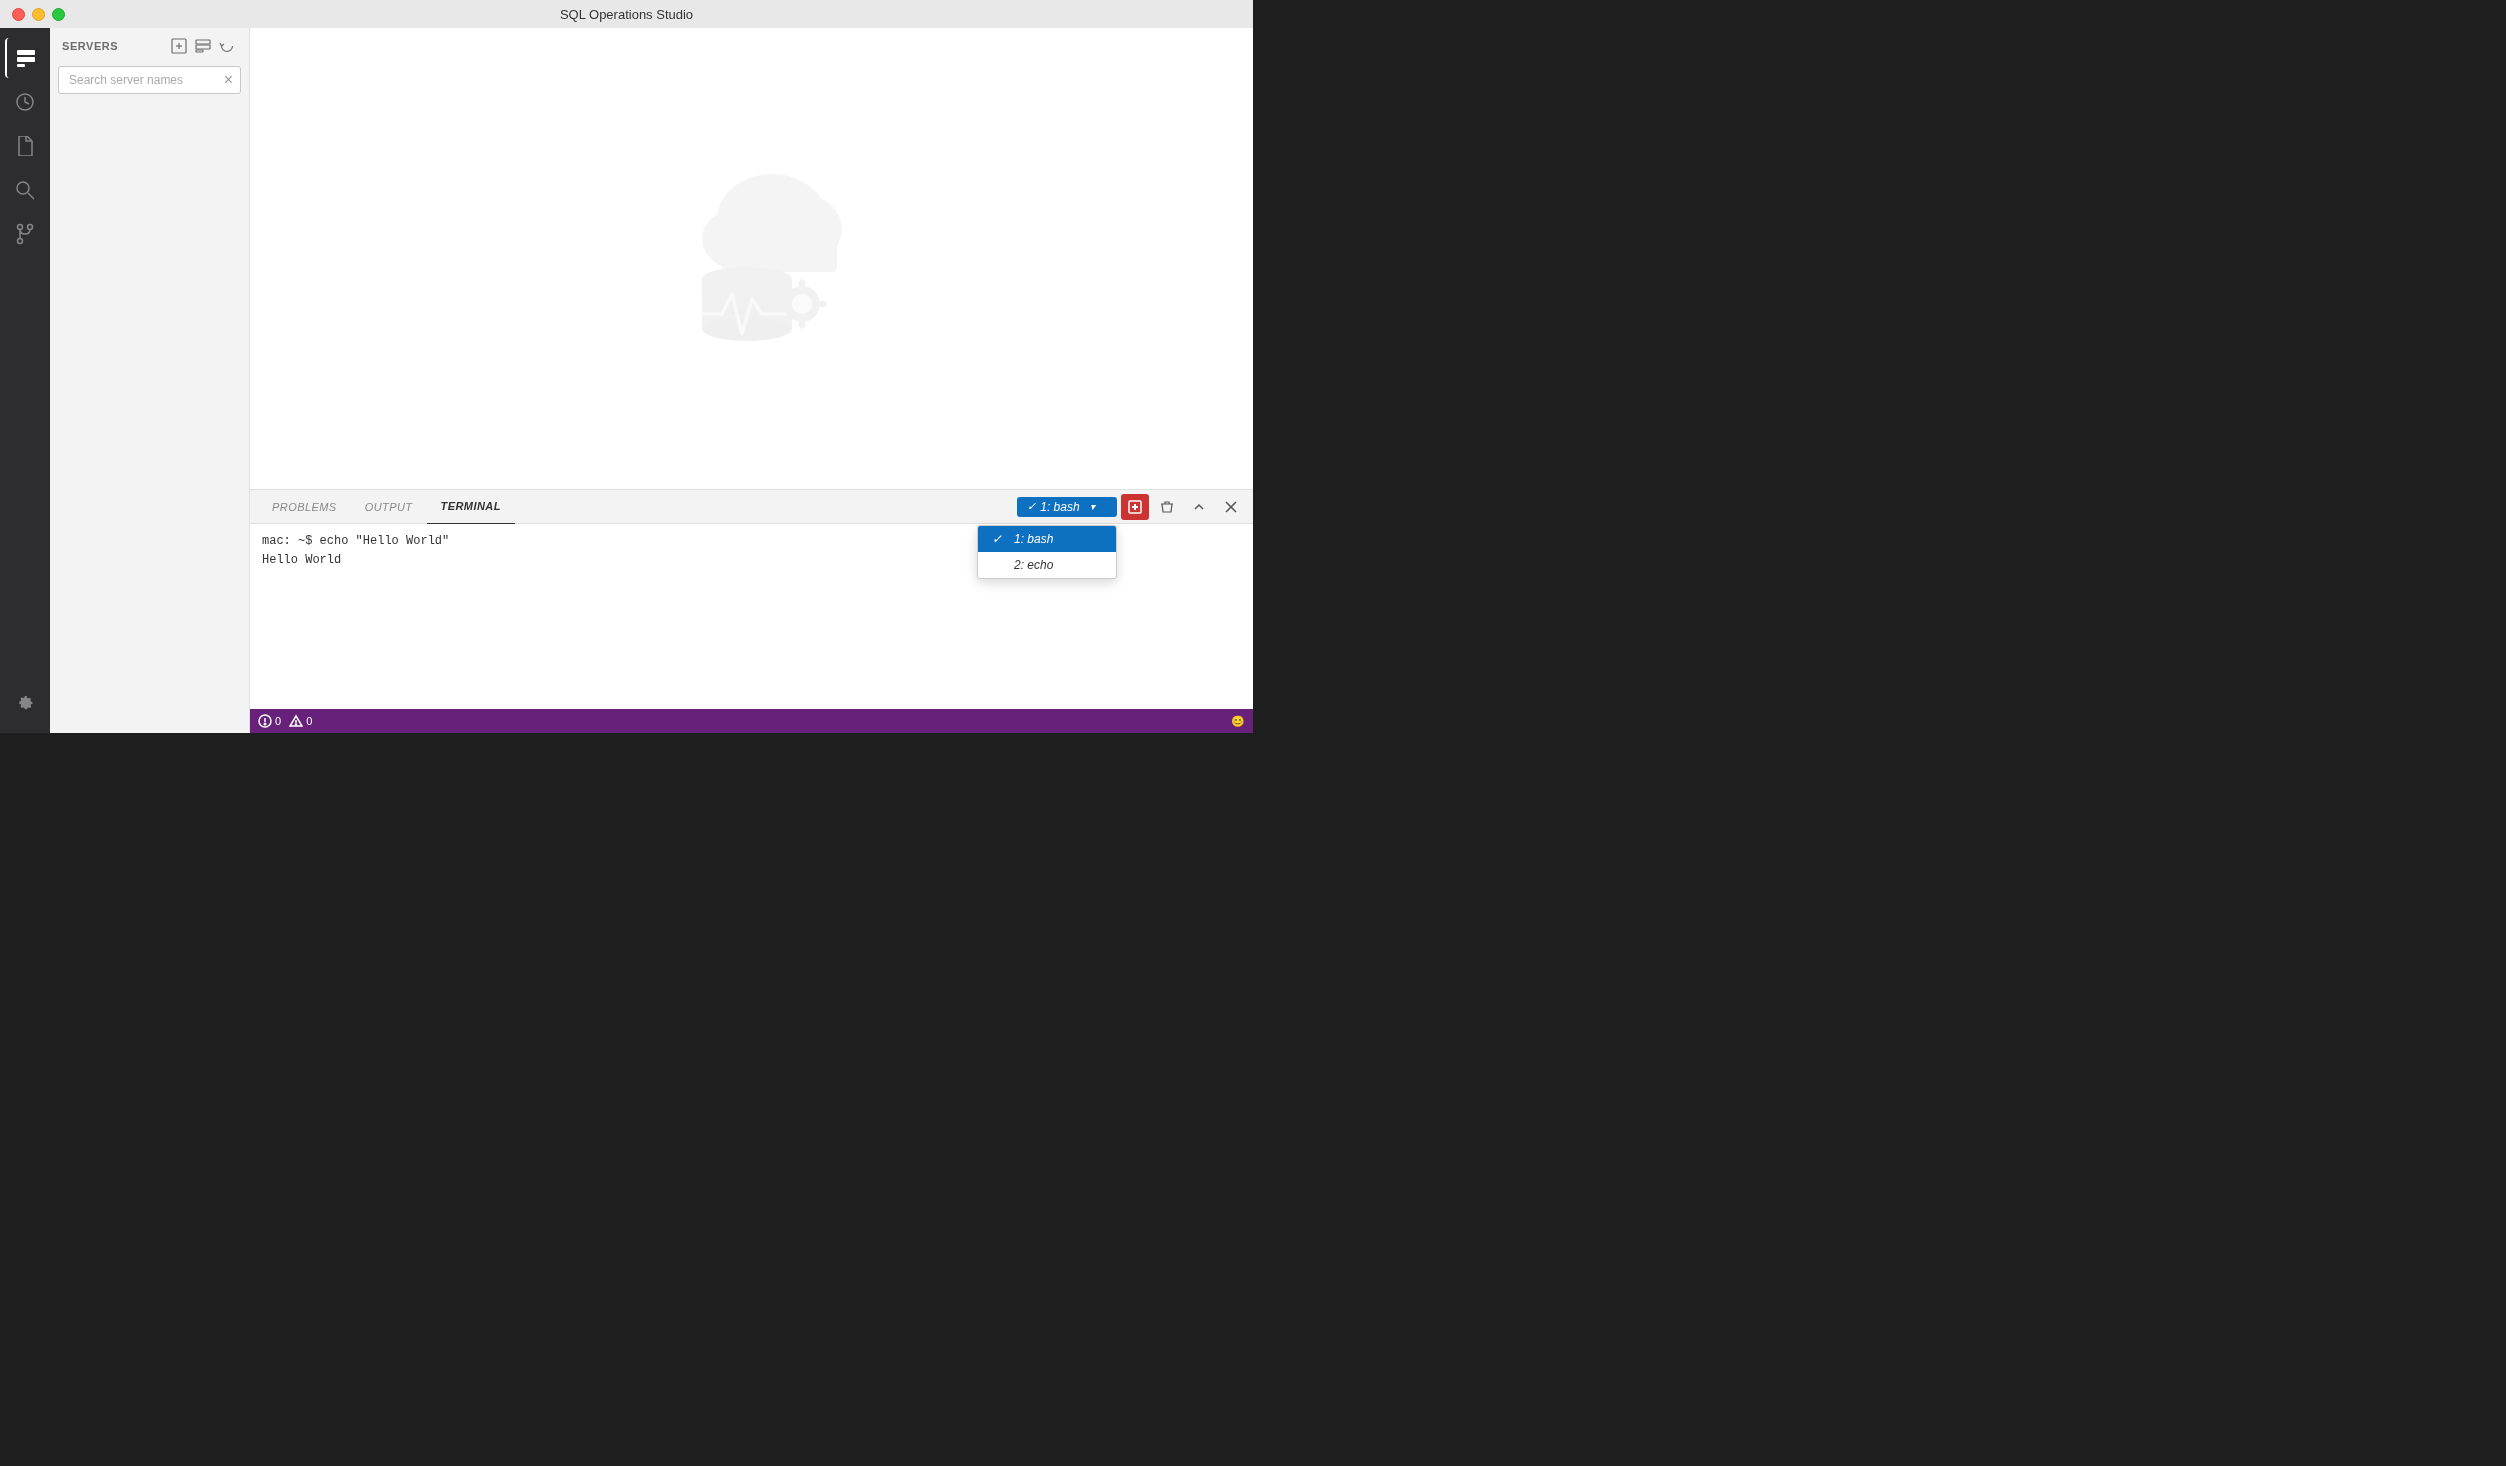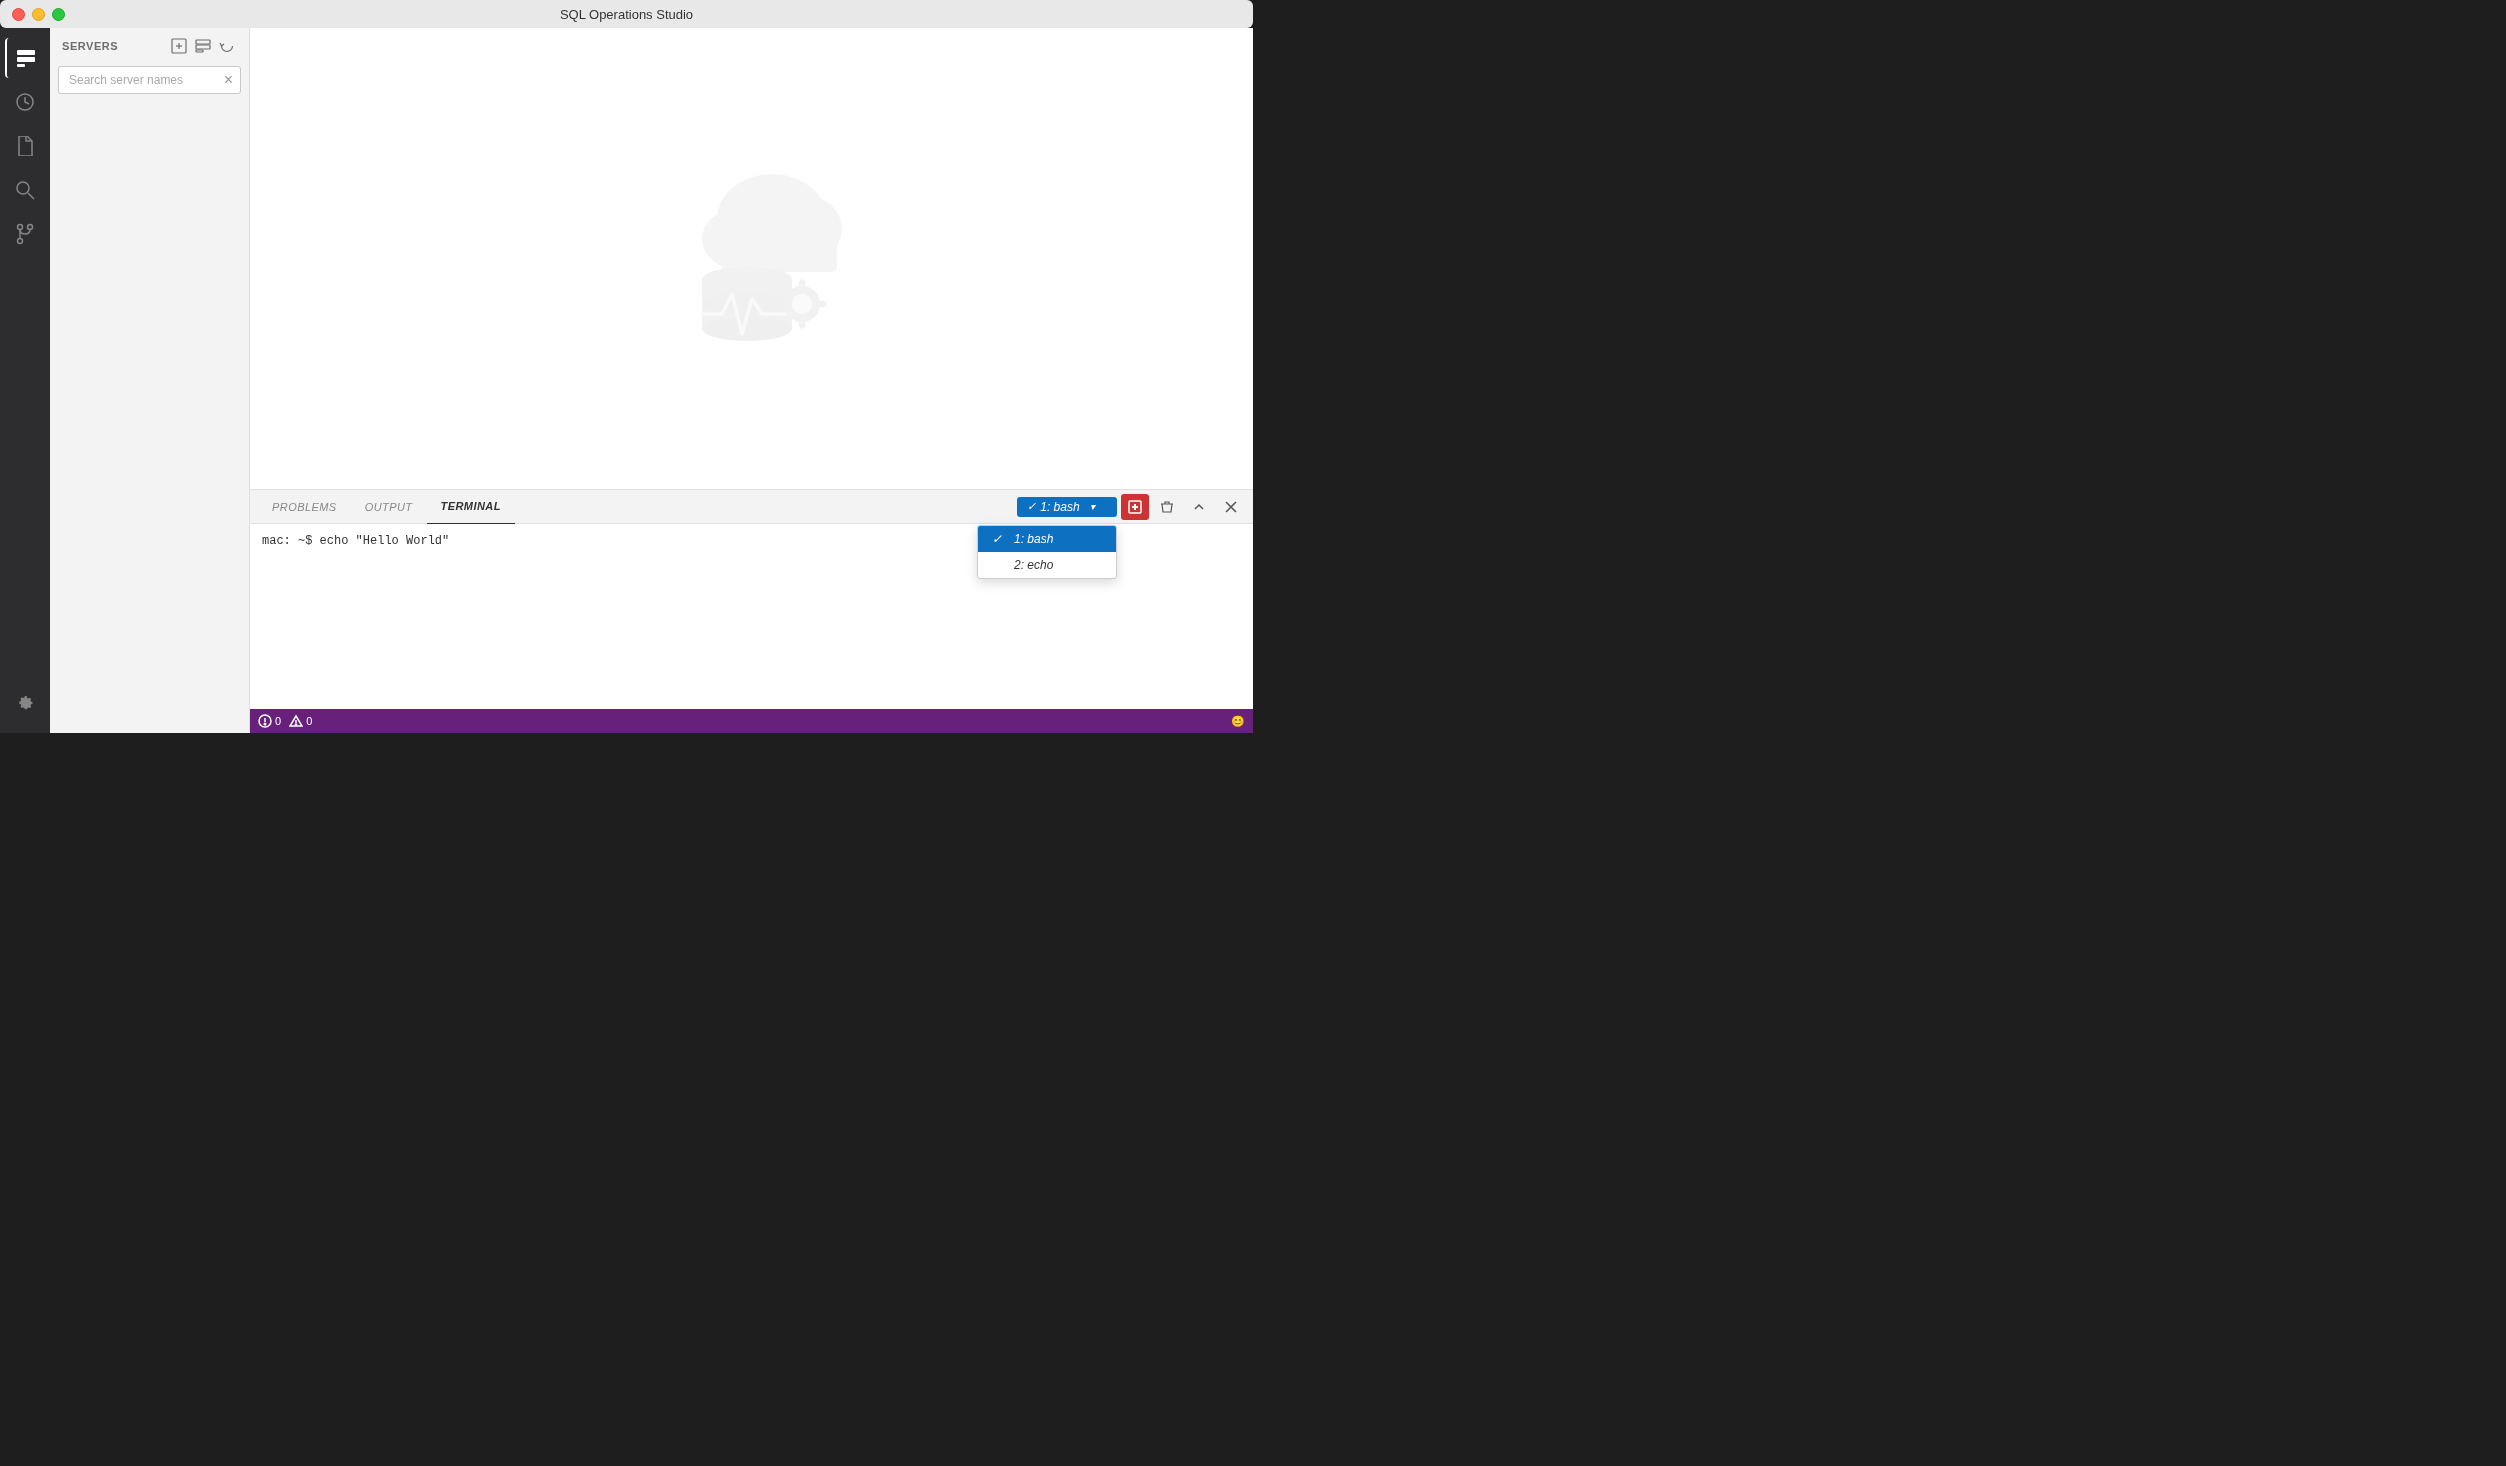--- a/index.html
+++ b/index.html
@@ -13,21 +13,20 @@
     }
 
     
     .title-bar {
       height: 28px;
       background: #e8e8e8;
       display: flex;
       align-items: center;
       justify-content: center;
       position: relative;
-      border-radius: 6px;
       -webkit-app-region: drag;
     }
     .title-bar-title {
       font-size: 13px;
       color: #333;
       font-weight: 400;
     }
     .traffic-lights {
       position: absolute;
       left: 12px;
@@ -504,20 +503,21 @@
             <svg width="12" height="12" viewBox="0 0 12 12" fill="none" stroke="currentColor" stroke-width="1.5">
               <line x1="1" y1="1" x2="11" y2="11"></line>
               <line x1="11" y1="1" x2="1" y2="11"></line>
             </svg>
           </div>
         </div>
       </div>
 
       <div class="terminal-body">
         <div class="terminal-line">mac: ~$ echo "Hello World"</div>
+        <div class="terminal-line">Hello World</div>
       </div>
     </div>
 
     <div class="status-bar">
       <div class="status-left">
         <div class="status-item">
           <svg width="14" height="14" viewBox="0 0 14 14" fill="none" stroke="white" stroke-width="1.5">
             <circle cx="7" cy="7" r="6"></circle>
             <line x1="7" y1="4" x2="7" y2="8"></line>
             <circle cx="7" cy="10" r="0.8" fill="white"></circle>

